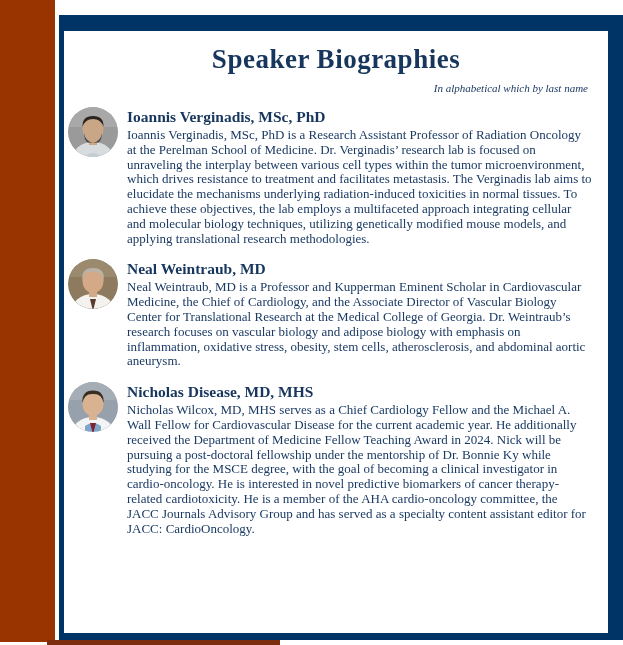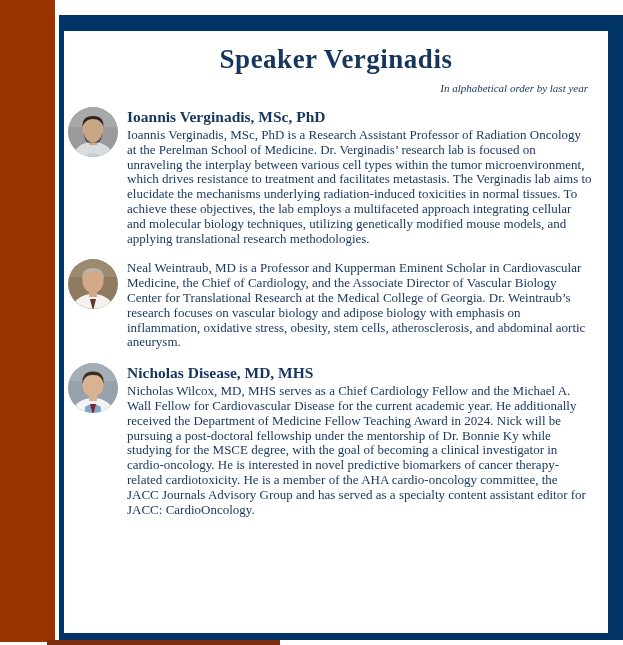--- a/index.html
+++ b/index.html
@@ -95,22 +95,22 @@
 </style>
 </head>
 <body>
 
 <div class="left-bar"></div>
 <div class="bottom-bar"></div>
 
 <div class="page-frame">
   <div class="page-inner">
 
-    <h1 class="page-title">Speaker Verginadis</h1>
-    <div class="page-subtitle">In alphabetical order by last year</div>
+    <h1 class="page-title">Speaker Biographies</h1>
+    <div class="page-subtitle">In alphabetical which by last name</div>
 
     <div class="bios">
 
       <div class="bio">
         <div class="bio-avatar">
           <svg viewBox="0 0 50 50">
             <defs>
                 <clipPath id="c1">
                   <circle cx="25" cy="25" r="25"></circle>
                 </clipPath>
@@ -146,20 +146,21 @@
               <rect width="50" height="18" fill="#9c8a6e"></rect>
               <ellipse cx="25" cy="53" rx="22" ry="18" fill="#f4f2ee"></ellipse>
               <path d="M22 40 L25 52 L28 40 Z" fill="#5a3a2e"></path>
               <rect x="21" y="30" width="8" height="8" fill="#d3a987"></rect>
               <ellipse cx="25" cy="22" rx="10.5" ry="12" fill="#d3a987"></ellipse>
               <path d="M14 22 Q13 9 25 9 Q37 9 36 22 Q35 12 25 12.5 Q15 12 14 22 Z" fill="#b9b3aa"></path>
             </g>
           </svg>
         </div>
         <div class="bio-text">
+          <h2 class="bio-name">Neal Weintraub, MD</h2>
           <p class="bio-desc">Neal Weintraub, MD is a Professor and Kupperman Eminent Scholar in Cardiovascular Medicine, the Chief of Cardiology, and the Associate Director of Vascular Biology Center for Translational Research at the Medical College of Georgia. Dr. Weintraub’s research focuses on vascular biology and adipose biology with emphasis on inflammation, oxidative stress, obesity, stem cells, atherosclerosis, and abdominal aortic aneurysm.</p>
         </div>
       </div>
 
       <div class="bio">
         <div class="bio-avatar">
           <svg viewBox="0 0 50 50">
             <defs>
                 <clipPath id="c3">
                   <circle cx="25" cy="25" r="25"></circle>

